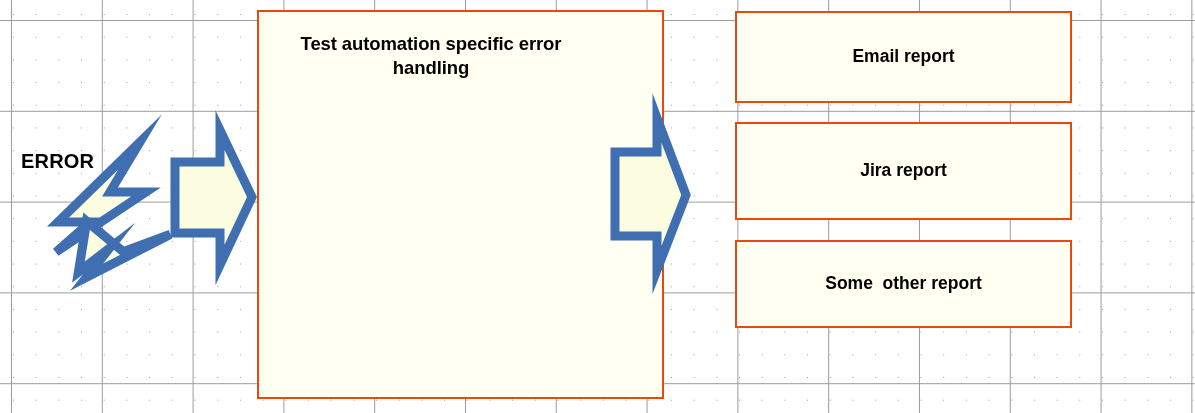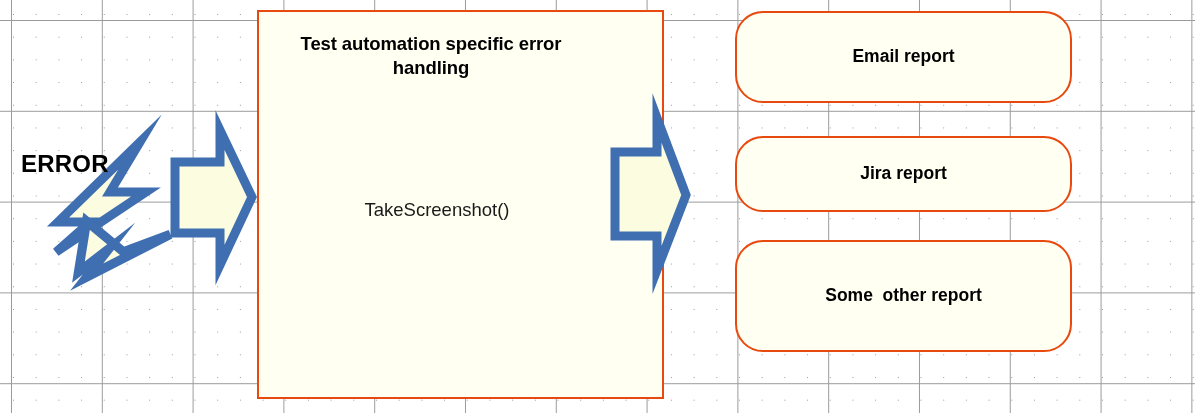--- a/index.html
+++ b/index.html
@@ -87,33 +87,32 @@
     display: block;
   }
 
   
   .report-box {
     left: 735px;
     width: 337px;
     display: flex;
     align-items: center;
     justify-content: center;
-    border-radius: 28px;
   }
   .report-box .report-label {
     font-size: 17.5px;
     font-weight: bold;
     color: #000000;
     white-space: pre;
     text-align: center;
     margin-top: -1px;
   }
   .report-1 { top: 11px;  height: 92px; }
-  .report-2 { top: 136px; height: 76px; }
-  .report-3 { top: 240px; height: 112px; }
+  .report-2 { top: 122px; height: 98px; }
+  .report-3 { top: 240px; height: 88px; }
 
   
   .shape-svg {
     position: absolute;
     overflow: visible;
   }
   .arrow-1 { left: 168px; top: 125px; }
   .arrow-2 { left: 608px; top: 112px; }
   .bolt    { left: 18px;  top: 130px; }
 
@@ -123,21 +122,21 @@
     stroke-width: 9;
     stroke-linejoin: miter;
     stroke-miterlimit: 8;
   }
 
   
   .error-label {
     position: absolute;
     left: 21px;
     top: 150px;
-    font-size: 24px;
+    font-size: 20px;
     font-weight: bold;
     color: #000000;
     letter-spacing: 0.2px;
     z-index: 5;
     white-space: pre;
   }
 </style>
 </head>
 <body>
 
@@ -173,21 +172,20 @@
              L 52 5
              L 84 72
              L 52 140
              L 52 108
              L 7 108 Z"></path>
   </svg>
 
   <div class="box main-box">
     <div class="heading">Test automation specific error handling</div>
     <div class="methods">
-      <span class="m-line">TakeScreenshot()</span>
     </div>
   </div>
 
   <svg class="shape-svg arrow-2" width="85" height="165" viewBox="0 0 85 165">
     <path class="stroke-blue" d="M 7 40
              L 49 40
              L 49 6
              L 78 83
              L 49 158
              L 49 124

